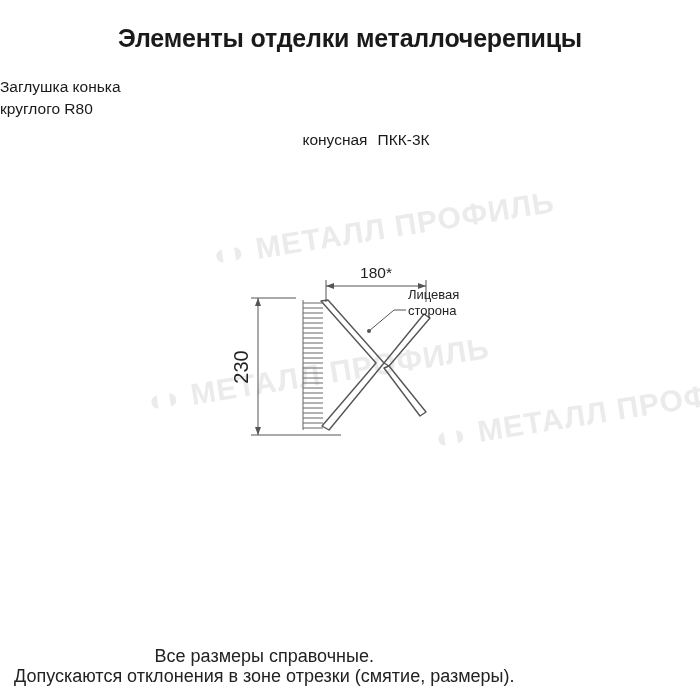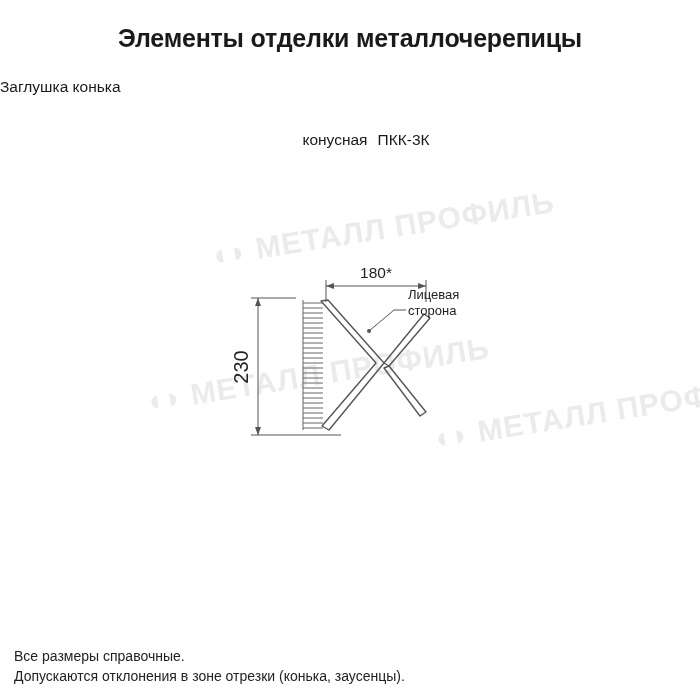--- a/index.html
+++ b/index.html
@@ -58,23 +58,24 @@
     position: absolute;
     top: 230px;
     left: 136px;
     width: 440px;
     height: 260px;
   }
   .footnotes {
     position: absolute;
     left: 14px;
     bottom: 14px;
-    font-size: 14px;
+    font-size: 18px;
     line-height: 20px;
     color: #222;
+    text-align: center;
   }
   .footnotes div {
     white-space: nowrap;
   }
   .wm {
     position: absolute;
     pointer-events: none;
     color: #ebebeb;
     font-weight: bold;
     font-size: 30px;
@@ -100,20 +101,21 @@
 <div class="page">
 
   <div class="wm wm1"><span class="mark">◖◗</span><span>МЕТАЛЛ ПРОФИЛЬ</span></div>
   <div class="wm wm2"><span class="mark">◖◗</span><span>МЕТАЛЛ ПРОФИЛЬ</span></div>
   <div class="wm wm3"><span class="mark">◖◗</span><span>МЕТАЛЛ ПРОФИЛЬ</span></div>
 
   <div class="title">Элементы отделки металлочерепицы</div>
 
   <div class="subtitle">
     <span>Заглушка конька</span>
+    <span class="line2">круглого R80</span>
   </div>
 
   <div class="subtitle-code">
     <span>конусная</span><span class="gap"></span><span>ПКК-3К</span>
   </div>
 
   <div class="drawing">
     <svg width="440" height="260" viewBox="0 0 440 260">
 
       <g>
@@ -177,16 +179,16 @@
       </g>
 
       <text x="272" y="69" font-size="13" fill="#222">Лицевая</text>
       <text x="272" y="85" font-size="13" fill="#222">сторона</text>
 
     </svg>
   </div>
 
   <div class="footnotes">
     <div>Все размеры справочные.</div>
-    <div>Допускаются отклонения в зоне отрезки (конька, заусенцы).</div>
+    <div>Допускаются отклонения в зоне отрезки (смятие, размеры).</div>
   </div>
 
 </div>
 
 </body></html>

